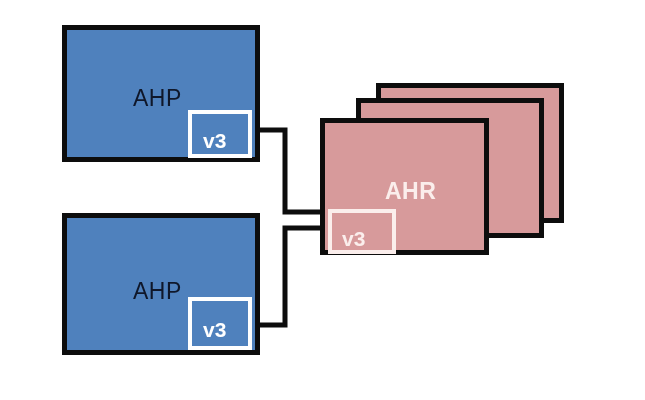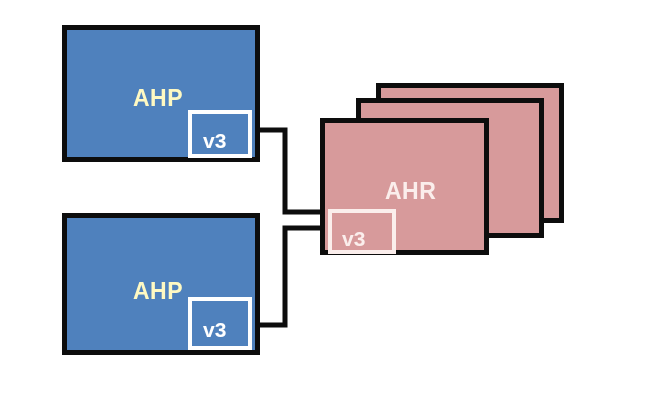--- a/index.html
+++ b/index.html
@@ -21,22 +21,22 @@
     position: absolute;
     box-sizing: border-box;
   }
   
   .ahp-node {
     background: #4F81BD;
     border: 5px solid #0d0d0d;
   }
   .ahp-label {
     position: absolute;
-    color: #fef9c3;
-    font-weight: bold;
+    color: #0f172a;
+    font-weight: normal;
     font-size: 23px;
     letter-spacing: 0.5px;
     line-height: 1;
     font-family: "Liberation Sans", sans-serif;
   }
   .ahp-version-box {
     position: absolute;
     background: #4F81BD;
     border: 4px solid #ffffff;
     box-sizing: border-box;

